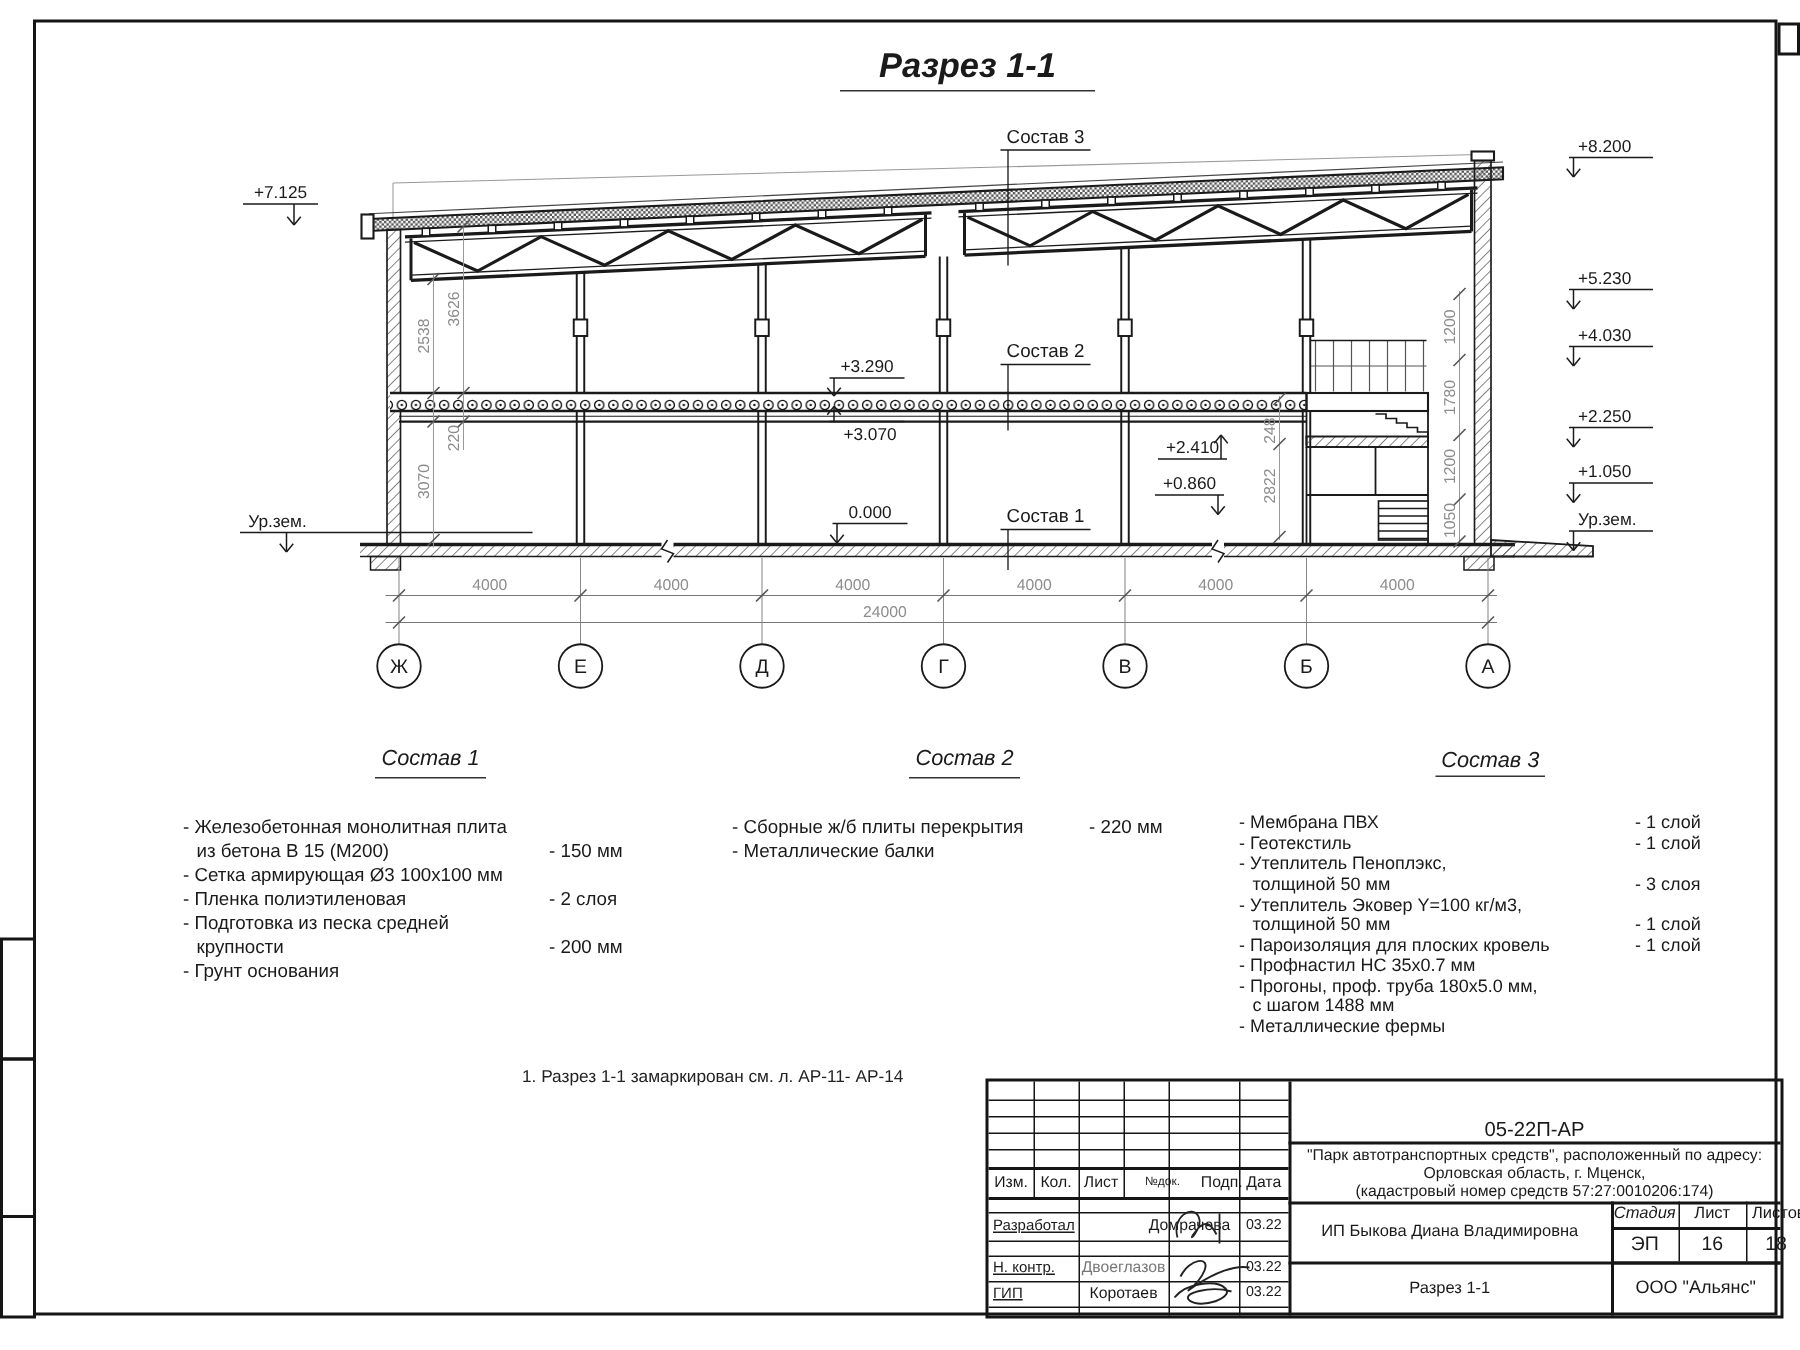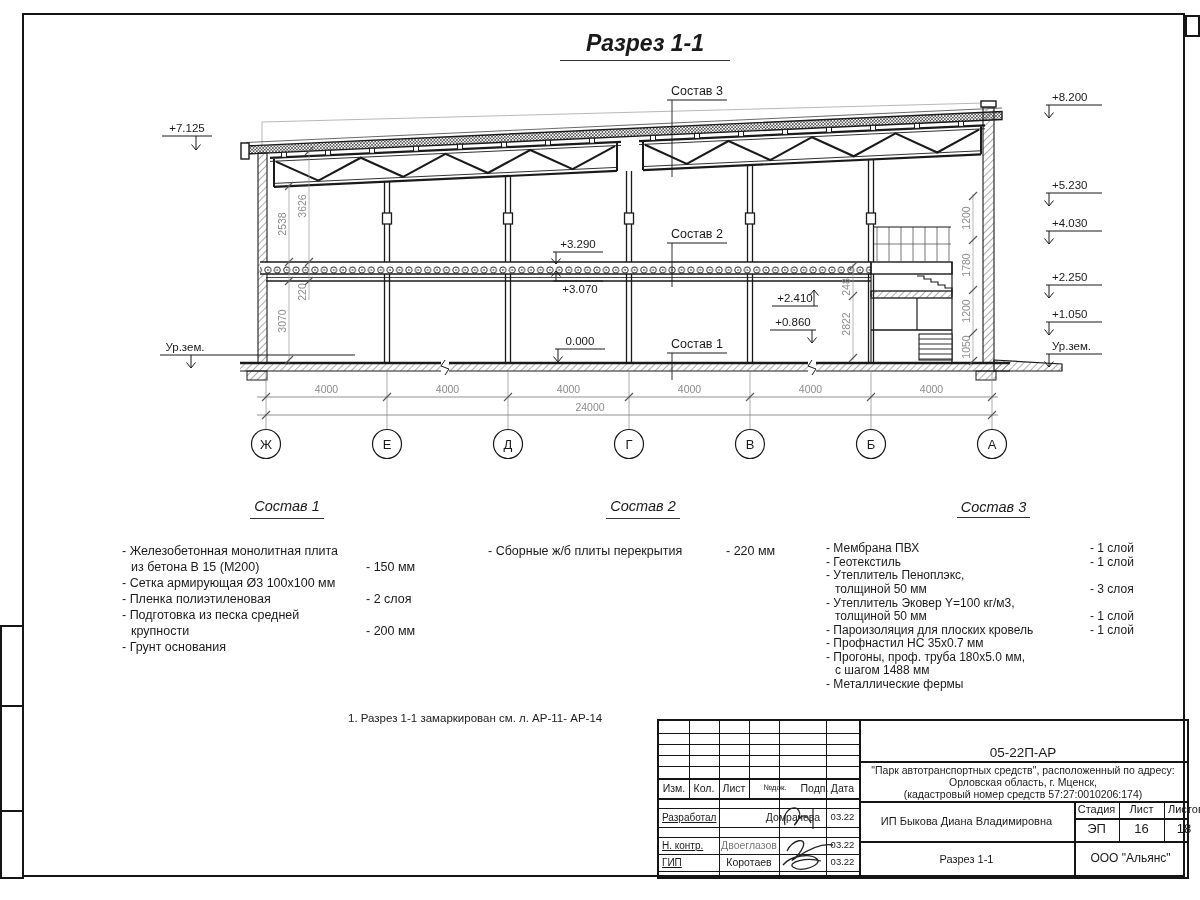--- a/index.html
+++ b/index.html
@@ -345,20 +345,26 @@
       </div>
     </div>
   <div class="comp" id="comp2" style="left:488px;top:497px;width:310px;">
       <div class="ct"><span>Состав 2</span></div>
       <div class="row">
         <div class="nm">
           <div>- Сборные ж/б плиты перекрытия</div>
         </div>
         <div class="vl">- 220 мм</div>
       </div>
+      <div class="row">
+        <div class="nm">
+          <div>- Металлические балки</div>
+        </div>
+        <div class="vl"></div>
+      </div>
     </div>
   <div class="comp" id="comp3" style="left:826px;top:499px;width:335px;">
       <div class="ct"><span>Состав 3</span></div>
       <div class="row">
         <div class="nm">
           <div>- Мембрана ПВХ</div>
         </div>
         <div class="vl">- 1 слой</div>
       </div>
       <div class="row">
@@ -458,21 +464,21 @@
       <div class="hl" style="left: 415px; top: 120px; width: 113px; height: 2px;"></div>
       <div class="vl2" style="left: 460px; top: 80px; width: 1px; height: 40px;"></div>
       <div class="vl2" style="left: 505px; top: 80px; width: 1px; height: 40px;"></div>
       <div class="cell " style="left: 200px; top: 12px; width: 328px; height: 40px; font-size: 13.5px;">05-22П-АР</div>
       <div class="cell " style="left: 200px; top: 42px; width: 328px; height: 38px; font-size: 10.5px; flex-direction: column;">
         <div>"Парк автотранспортных средств",  расположенный по адресу:</div>
         <div>Орловская область, г. Мценск,</div>
         <div>(кадастровый номер средств 57:27:0010206:174)</div>
       </div>
       <div class="cell " style="left: 200px; top: 80px; width: 215px; height: 40px; font-size: 11px;">ИП Быкова Диана Владимировна</div>
-      <div class="cell " style="left: 415px; top: 80px; width: 45px; height: 17px; font-size: 11px;">Стадия</div>
+      <div class="cell " style="left: 415px; top: 80px; width: 45px; height: 17px; font-size: 11px; font-style: italic;">Стадия</div>
       <div class="cell " style="left: 460px; top: 80px; width: 45px; height: 17px; font-size: 11px;">Лист</div>
       <div class="cell " style="left: 505px; top: 80px; width: 45px; height: 17px; font-size: 11px; justify-content: flex-start; padding-left: 4px;">Листов</div>
       <div class="cell " style="left: 415px; top: 97px; width: 45px; height: 23px; font-size: 13px;">ЭП</div>
       <div class="cell " style="left: 460px; top: 97px; width: 45px; height: 23px; font-size: 13px;">16</div>
       <div class="cell " style="left: 505px; top: 97px; width: 40px; height: 23px; font-size: 13px;">18</div>
       <div class="cell " style="left: 200px; top: 120px; width: 215px; height: 36px; font-size: 11px;">Разрез 1-1</div>
       <div class="cell " style="left: 415px; top: 120px; width: 113px; height: 36px; font-size: 12px;">ООО "Альянс"</div>
     </div>
 </div>
 

